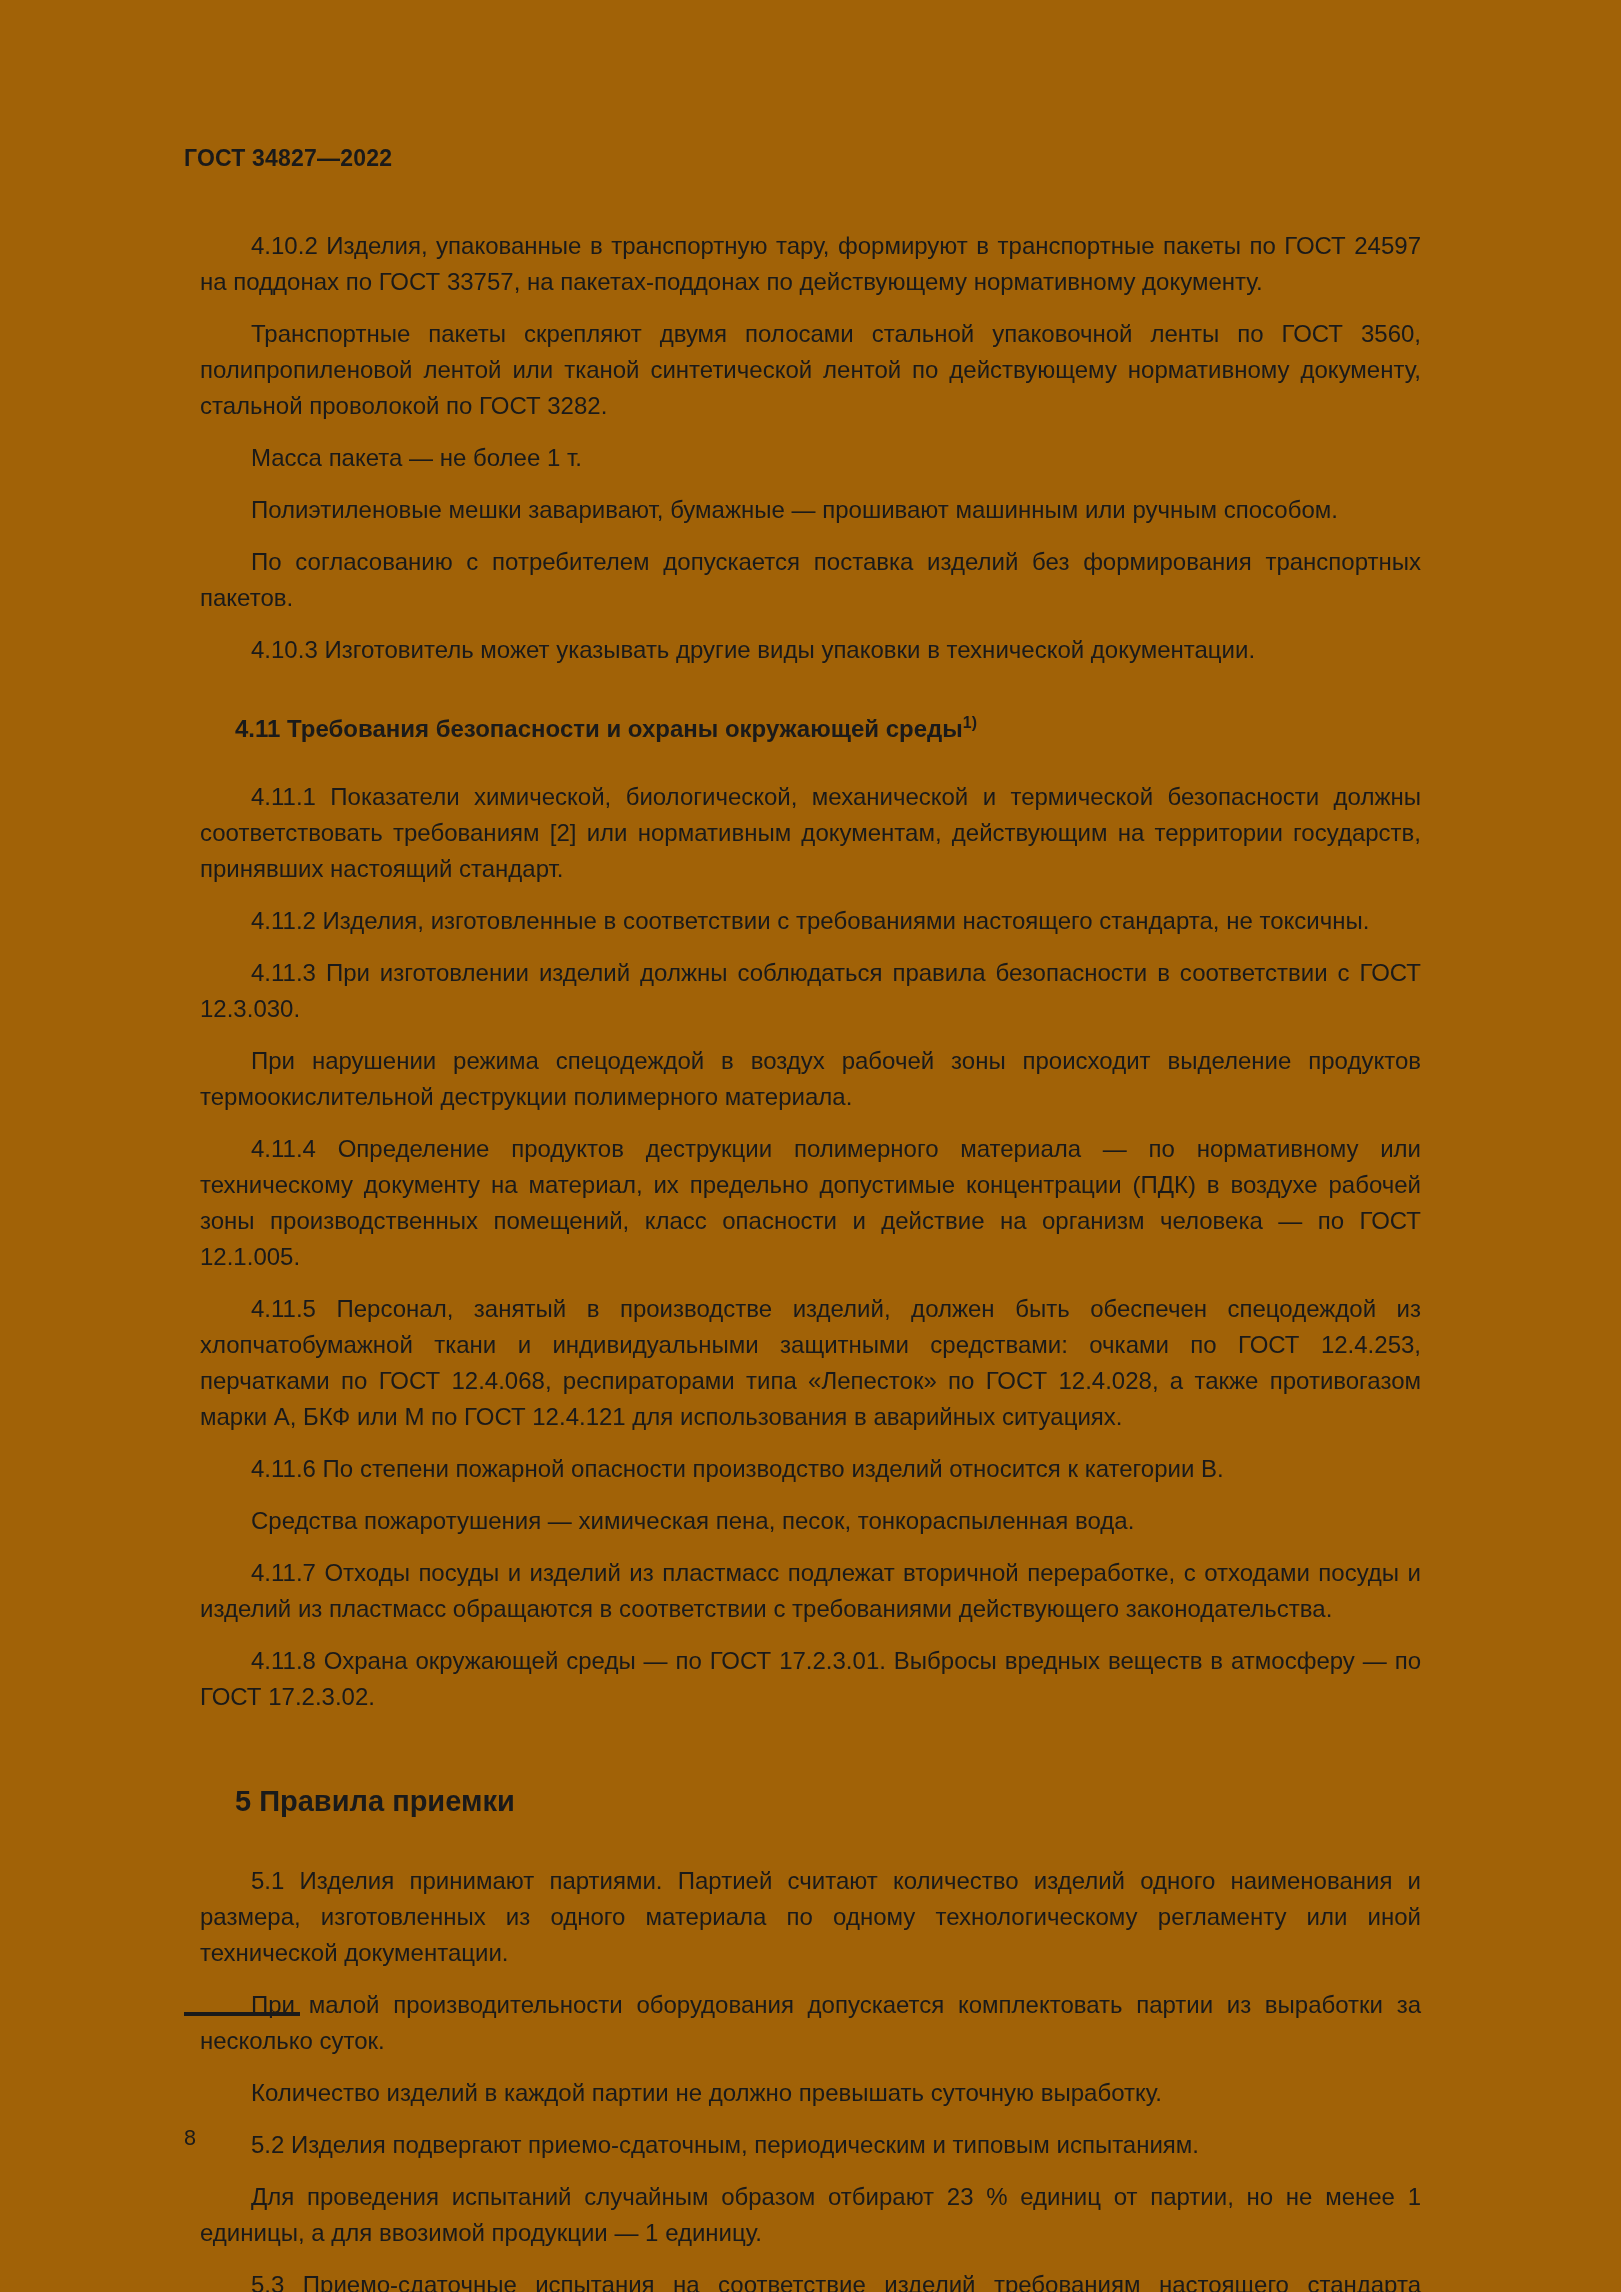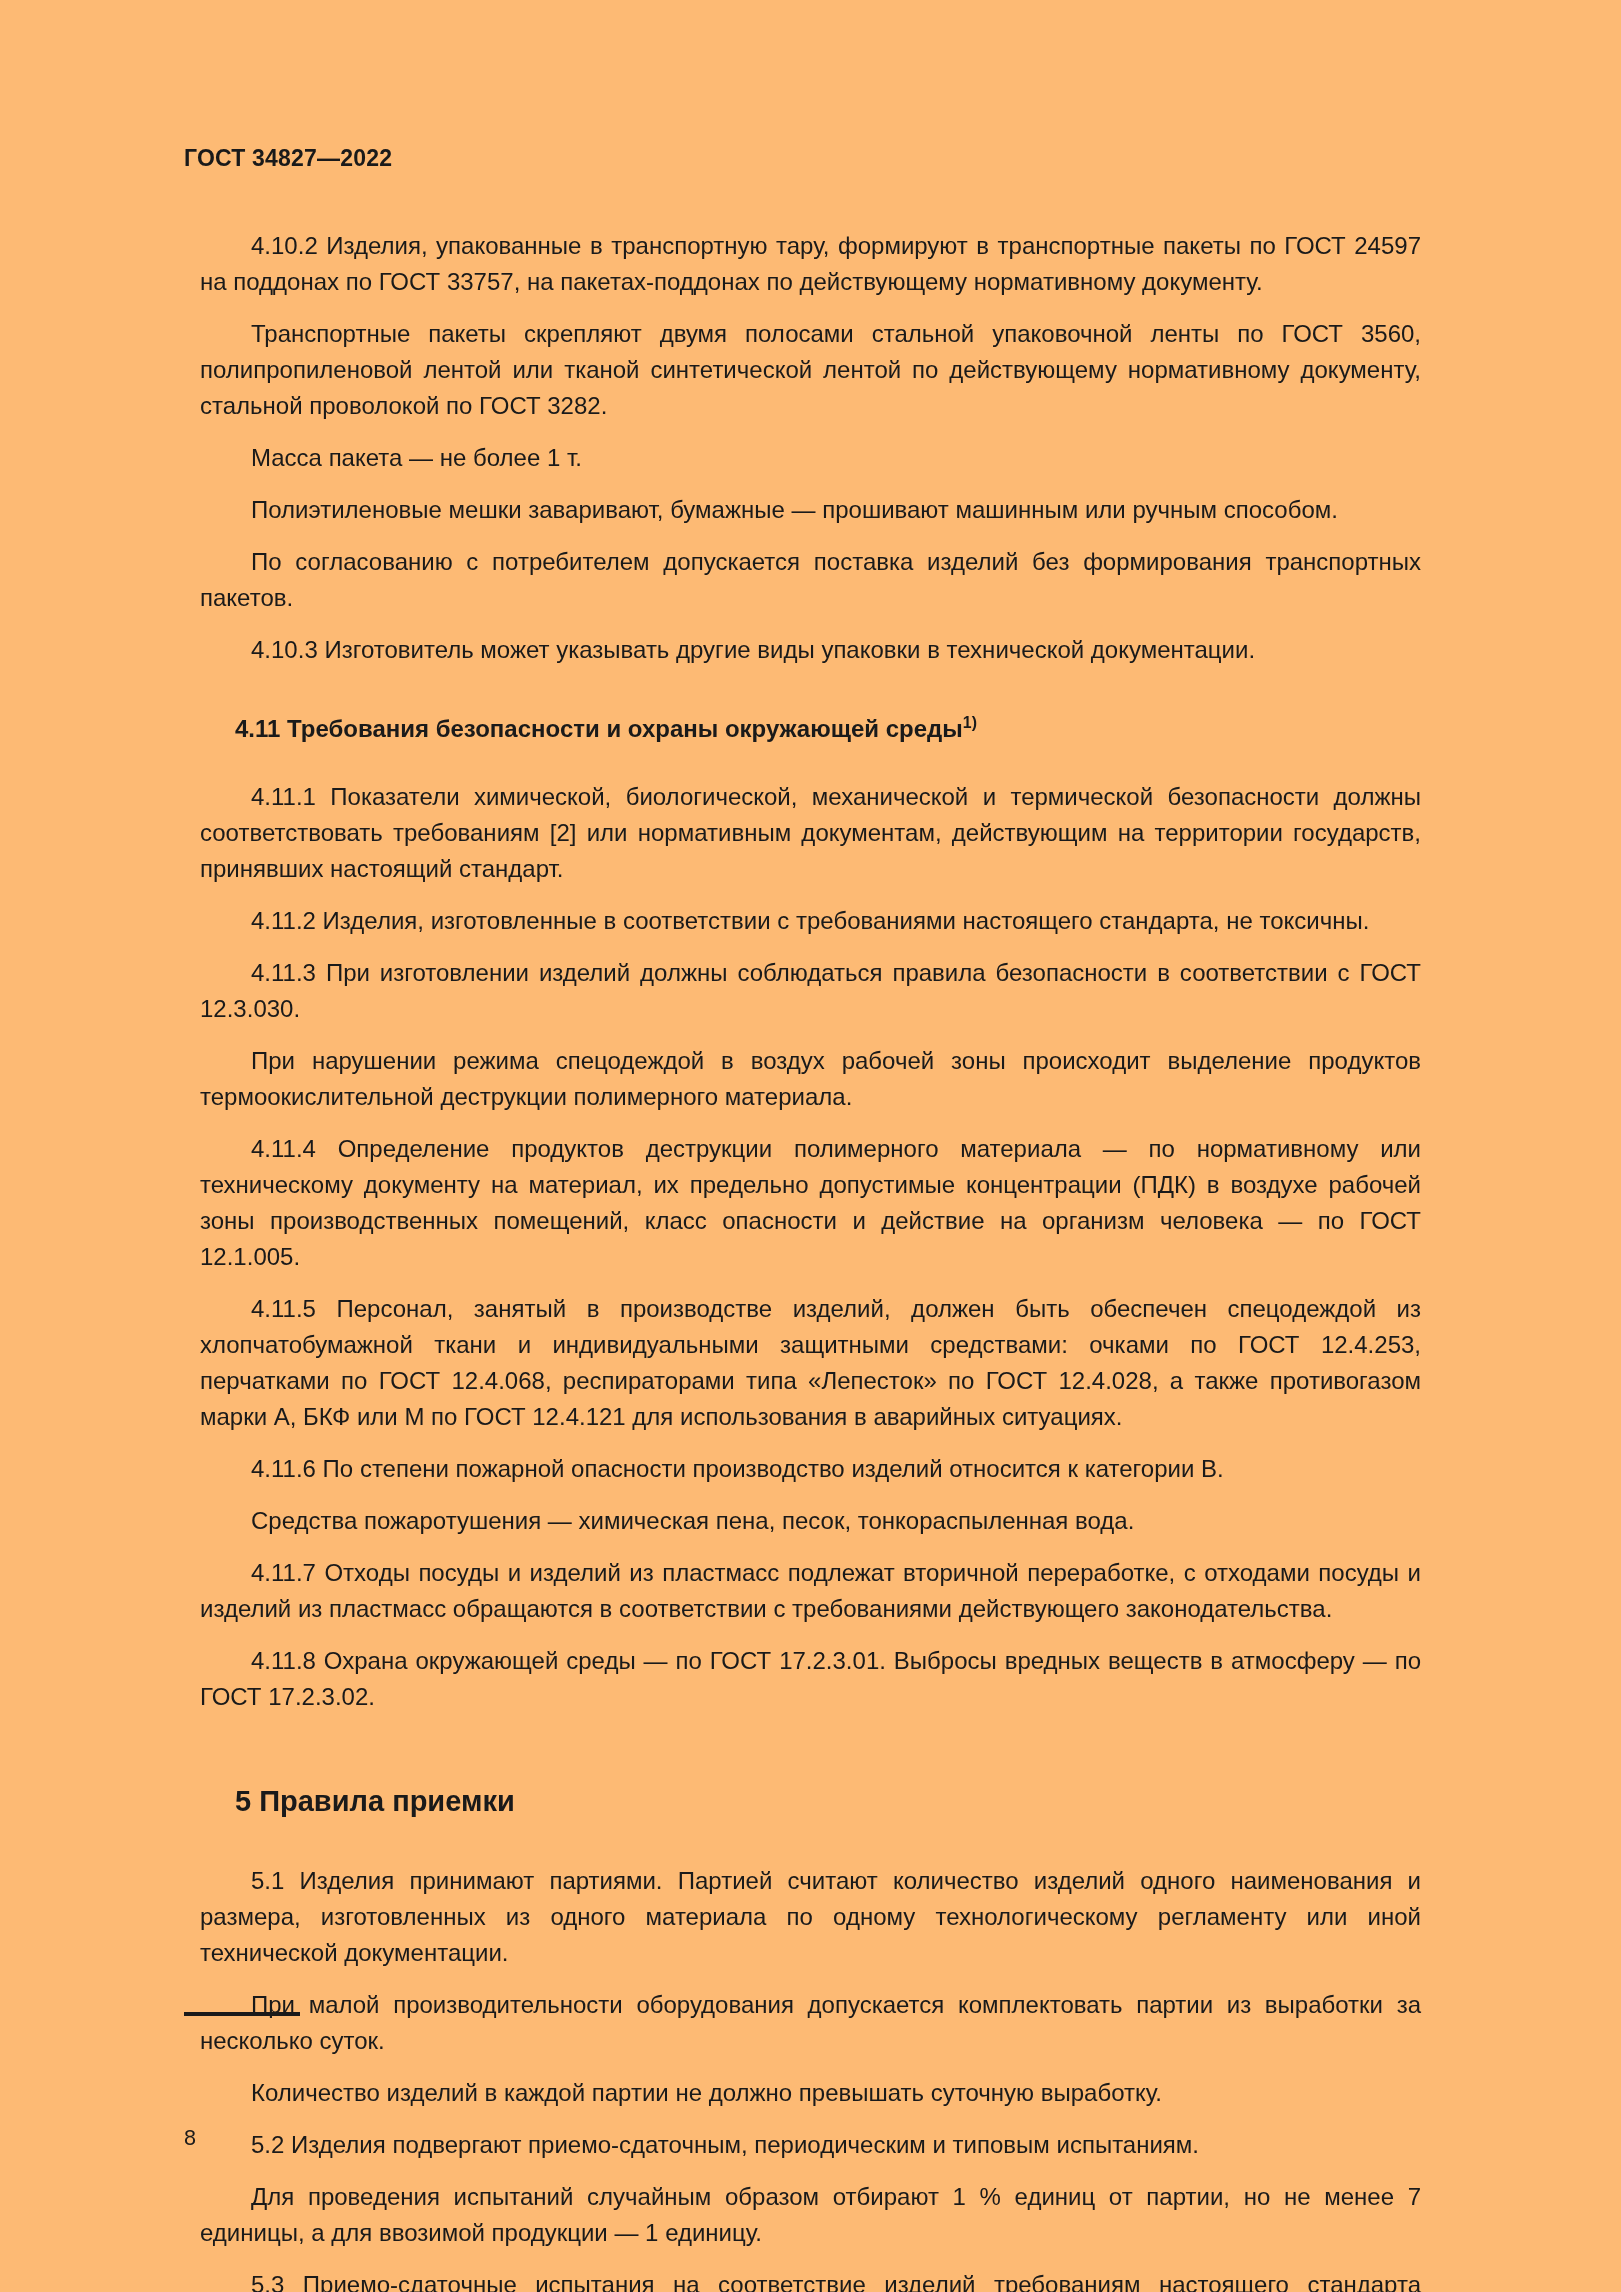--- a/index.html
+++ b/index.html
@@ -10,21 +10,21 @@
   }
   body {
     font-family: "Liberation Sans", sans-serif;
     color: #1a1a1a;
   }
   .page {
     position: relative;
     width: 1621px;
     height: 2293px;
     margin: 0 auto;
-    background: #fdba74;
+    background: #a16207;
     box-sizing: border-box;
     overflow: hidden;
   }
   .content {
     position: absolute;
     left: 184px;
     top: 0;
     width: 1253px;
     height: 2293px;
   }
@@ -143,21 +143,21 @@
       <p class="para">Средства пожаротушения — химическая пена, песок, тонкораспыленная вода.</p>
       <p class="para">4.11.7 Отходы посуды и изделий из пластмасс подлежат вторичной переработке, с отходами посуды и изделий из пластмасс обращаются в соответствии с требованиями действующего законодательства.</p>
       <p class="para">4.11.8 Охрана окружающей среды — по ГОСТ 17.2.3.01. Выбросы вредных веществ в атмосферу — по ГОСТ 17.2.3.02.</p>
 
       <h2 class="section-heading">5 Правила приемки</h2>
 
       <p class="para">5.1 Изделия принимают партиями. Партией считают количество изделий одного наименования и размера, изготовленных из одного материала по одному технологическому регламенту или иной технической документации.</p>
       <p class="para">При малой производительности оборудования допускается комплектовать партии из выработки за несколько суток.</p>
       <p class="para">Количество изделий в каждой партии не должно превышать суточную выработку.</p>
       <p class="para">5.2 Изделия подвергают приемо-сдаточным, периодическим и типовым испытаниям.</p>
-      <p class="para">Для проведения испытаний случайным образом отбирают 1 % единиц от партии, но не менее 7 единицы, а для ввозимой продукции — 1 единицу.</p>
+      <p class="para">Для проведения испытаний случайным образом отбирают 23 % единиц от партии, но не менее 1 единицы, а для ввозимой продукции — 1 единицу.</p>
       <p class="para">5.3 Приемо-сдаточные испытания на соответствие изделий требованиям настоящего стандарта проводят по 4.5 (цвет, форма), 4.6, 4.7 (для изделий с покрытием и рисунком), 4.9 (маркировка), 4.10 (упаковка), 4.11.1 и следующим показателям таблицы 1:</p>
 
     </div>
 
     <div class="footnote-area">
       <div class="footnote-rule"></div>
     </div>
 
     <div class="page-number">8</div>
 

